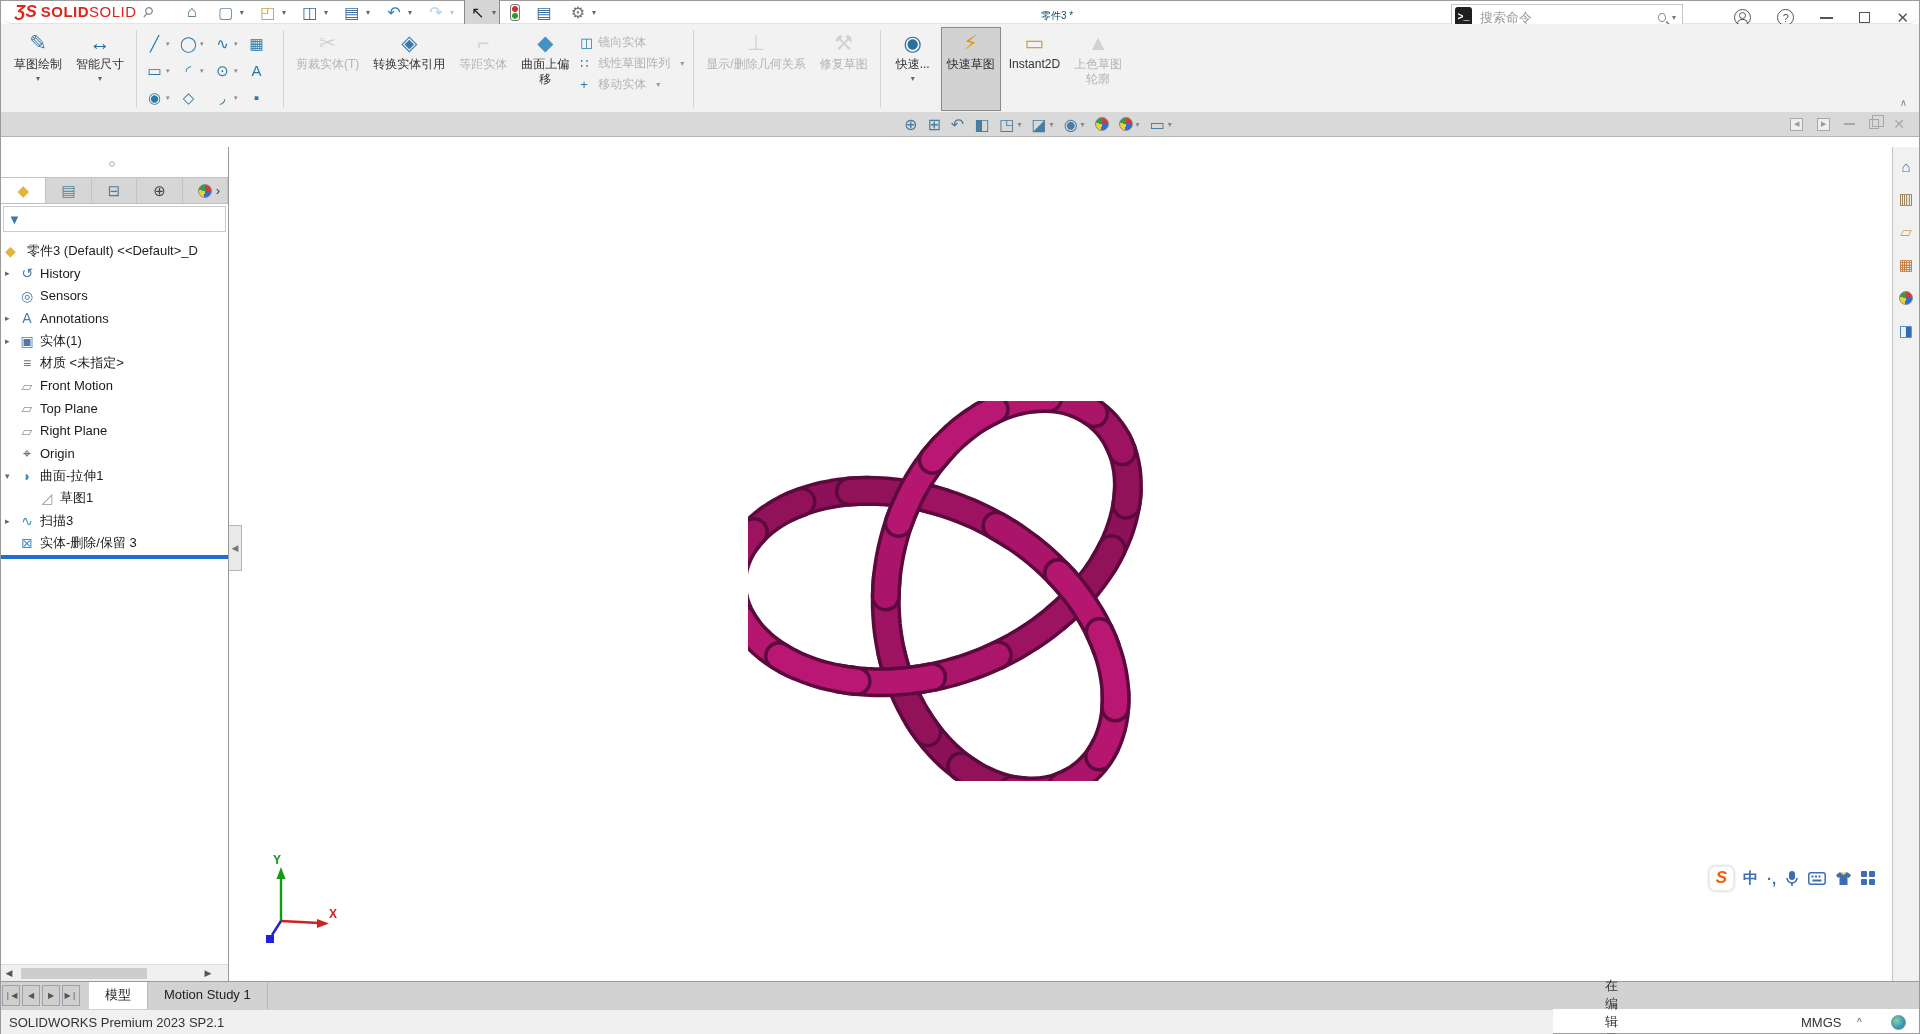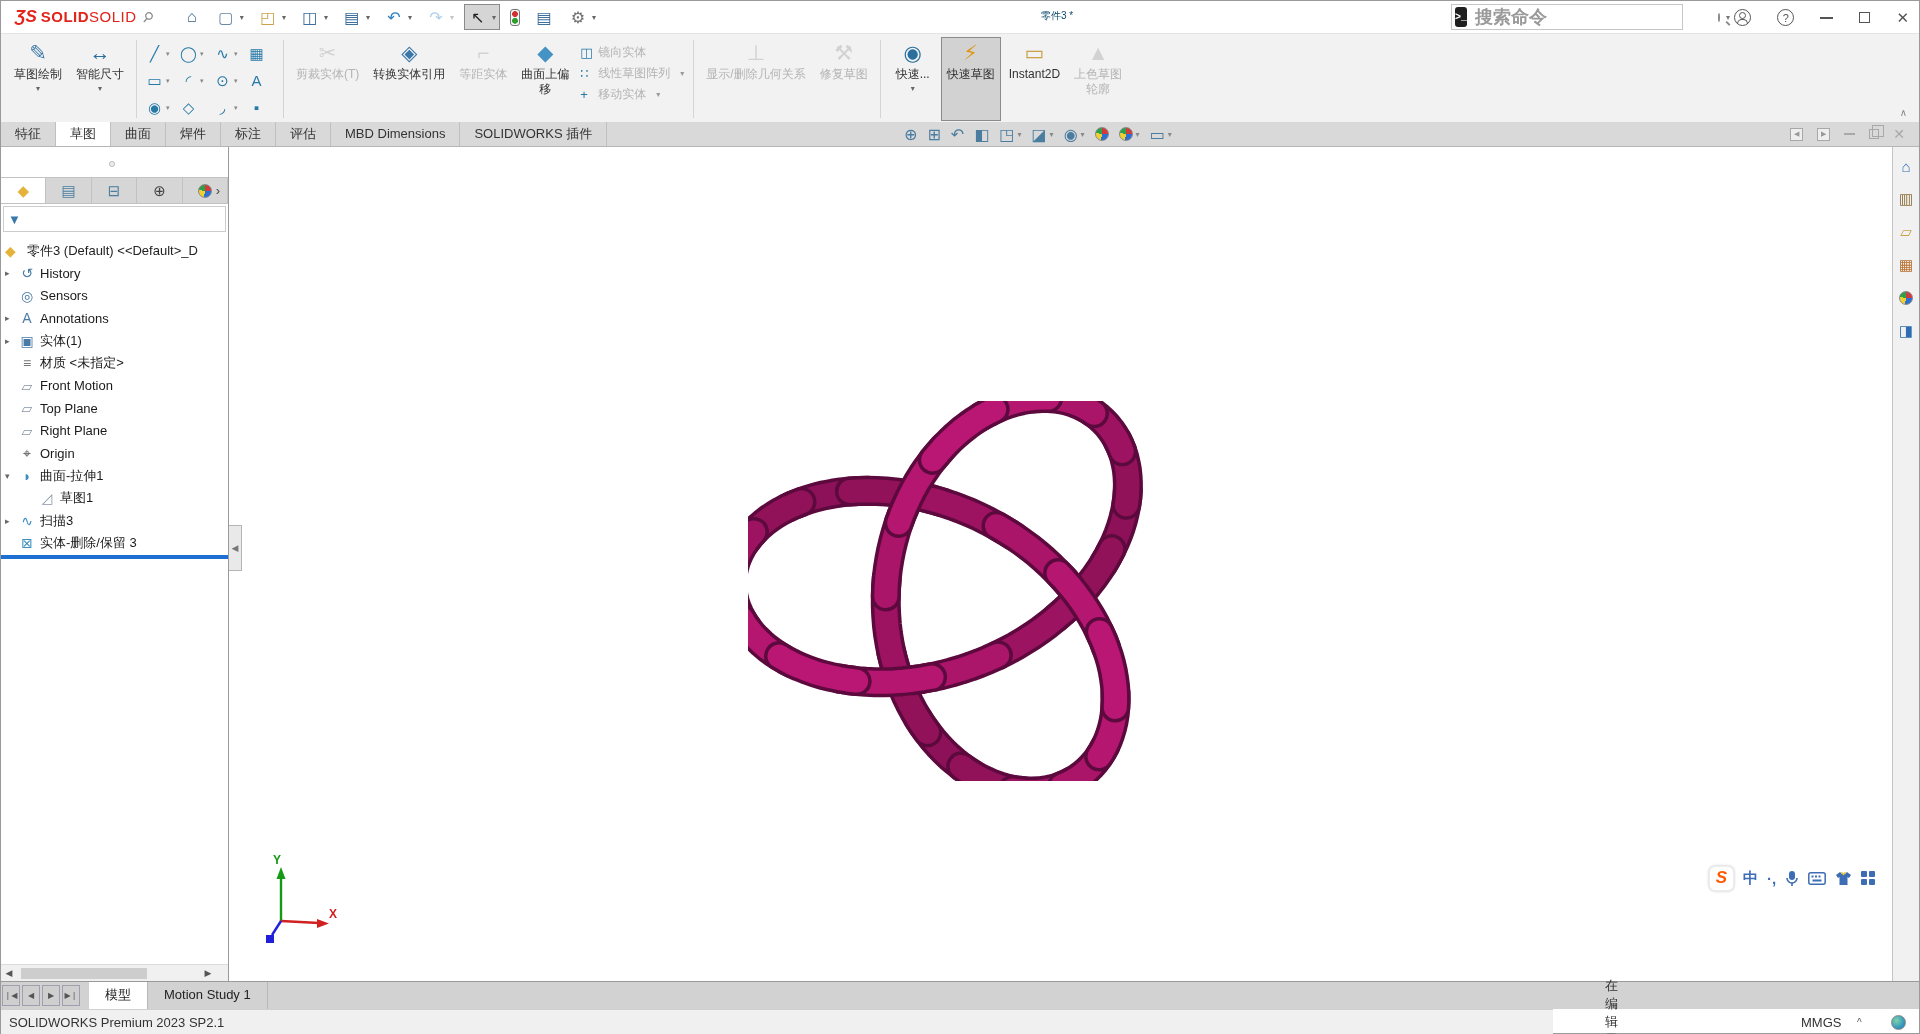--- a/index.html
+++ b/index.html
@@ -4,42 +4,42 @@
 <style>
   * { box-sizing: border-box; }
   html,body { margin:0; padding:0; }
   body {
     width:1920px; height:1034px; overflow:hidden; background:#fff;
     font-family:"Liberation Sans","DejaVu Sans",sans-serif; font-size:12px; color:#222;
   }
   #app { position:relative; width:1920px; height:1034px; border:1px solid #9a9a9a; background:#fff; }
 
   
-  #menubar { position:relative; height:33px; background:#fff; border-bottom:1px solid #e4e4e4; display:flex; align-items:center; }
+  #menubar { position:relative; height:23px; background:#fff; border-bottom:1px solid #e4e4e4; display:flex; align-items:center;border-radius:13px; }
   .logo { display:flex; align-items:baseline; margin-left:14px; white-space:nowrap; }
   .logo-mark { color:#e2231a; font-weight:bold; font-style:italic; font-size:17px; margin-right:4px; }
   .logo-solid { color:#e2231a; font-weight:bold; font-size:15px; letter-spacing:.5px; }
   .logo-works { color:#e2231a; font-weight:normal; font-size:15px; letter-spacing:.5px; }
   #menus { display:flex; margin-left:22px; }
   .menu-item { padding:0 13px; font-size:14px; line-height:32px; color:#333; cursor:default; }
   .pin-icon { color:#8a8a8a; font-size:14px; margin:0 6px; transform:rotate(40deg); display:inline-block; }
   #quickbar { display:flex; align-items:center; margin-left:16px; }
   .qbtn { display:flex; align-items:center; padding:2px 3px; margin:0 3px; border:1px solid transparent; }
   .qbtn.active { background:#d5d5d5; border:1px solid #8a8a8a; }
   .qbtn.disabled { opacity:.38; }
   .qicon { display:inline-flex; width:20px; height:20px; align-items:center; justify-content:center; font-size:16px; }
   .qdrop { font-size:8px; color:#666; margin-left:4px; }
   [data-icon="rebuild"] { width:10px; height:17px; border:1px solid #777; border-radius:3px;
     background: radial-gradient(circle at 50% 27%, #d03030 0 2.6px, transparent 3.2px),
                 radial-gradient(circle at 50% 72%, #2d9e2d 0 2.6px, transparent 3.2px), #f4f4f4; }
   #window-title { position:absolute; left:1040px; width:270px; text-align:left; font-size:10px; color:#0c4a6e; top:8px; }
   #searchbox { position:absolute; left:1450px; top:3px; width:232px; height:26px; border:1px solid #c6c6c6; background:#fff; display:flex; align-items:center; }
   .search-prompt { width:20px; height:20px; background:#1f1f1f; color:#fff; border-radius:3px; margin:0 6px 0 3px;
     font-family:"Liberation Mono","DejaVu Sans Mono",monospace; font-size:10px; font-weight:bold; display:flex; align-items:center; justify-content:center; }
-  #search-input { border:none; outline:none; flex:1; font-size:18px; color:#0f172a; background:transparent; font-family:inherit;font-weight:bold; }
+  #search-input { border:none; outline:none; flex:1; font-size:13px; color:#0f172a; background:transparent; font-family:inherit; }
   #search-input::placeholder { color:#9a9a9a; }
   .magnifier { width:9px; height:9px; border:1.6px solid #8a8a8a; border-radius:50%; position:relative; margin-right:2px; }
   .magnifier::after { content:""; position:absolute; width:1.7px; height:5px; background:#8a8a8a; left:8px; top:7px; transform:rotate(-45deg); }
   .sdrop { font-size:8px; color:#777; margin:0 6px 0 4px; }
   #titlebar-right { position:absolute; right:10px; top:0; height:33px; display:flex; align-items:center; gap:26px; }
   .user-icon { width:17px; height:17px; border:1.5px solid #555; border-radius:50%; position:relative; }
   .user-icon::before { content:""; position:absolute; width:5px; height:5px; border:1.3px solid #555; border-radius:50%; left:3.5px; top:2px; }
   .user-icon::after { content:""; position:absolute; width:9px; height:4px; border:1.3px solid #555; border-bottom:none; border-radius:5px 5px 0 0; left:1.5px; top:9px; }
   .help-icon { width:17px; height:17px; border:1.5px solid #555; border-radius:50%; color:#555; font-size:11px; display:flex; align-items:center; justify-content:center; }
   .win-min { width:13px; height:2px; background:#555; }
@@ -366,31 +366,20 @@
       <span class="rlabel">Instant2D</span>
     </div>
     <div class="rbtn narrow disabled">
       <span class="ricon" data-icon="rb-shaded" style="color: rgb(159, 179, 200);">▲</span>
       <span class="rlabel">上色草图轮廓</span>
     </div>
     <span id="ribbon-collapse">∧</span>
   </div>
 
   <div id="tabrow">
-    <div style="display:flex">
-
-    <span class="rtab">特征</span>
-        <span class="rtab active">草图</span>
-        <span class="rtab">曲面</span>
-        <span class="rtab">焊件</span>
-        <span class="rtab">标注</span>
-        <span class="rtab">评估</span>
-        <span class="rtab">MBD Dimensions</span>
-        <span class="rtab">SOLIDWORKS 插件</span>
-      </div>
     <div id="headsup">
 
         <div class="hbtn">
           <span class="hicon" data-icon="zoom-fit" style="color: rgb(74, 125, 160);">⊕</span>
 
         </div>
 
         <div class="hbtn">
           <span class="hicon" data-icon="zoom-area" style="color: rgb(74, 125, 160);">⊞</span>
 

